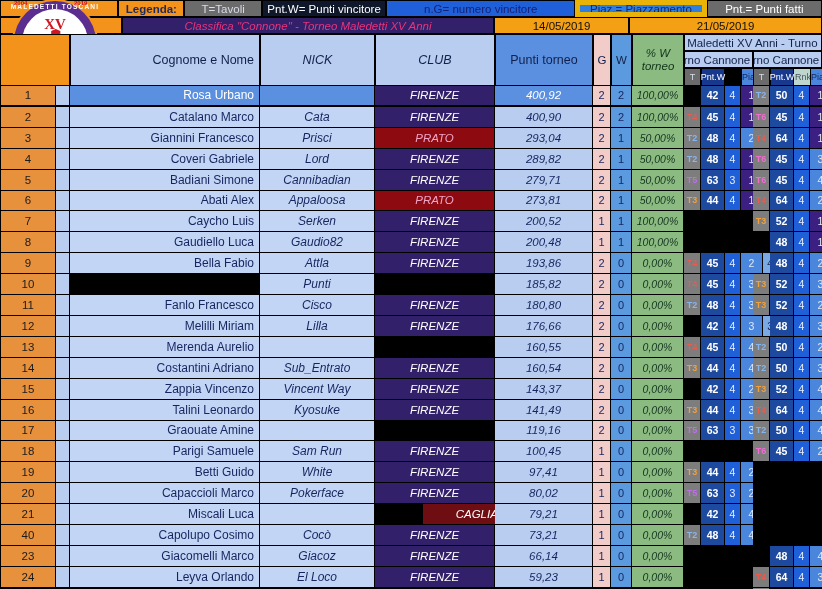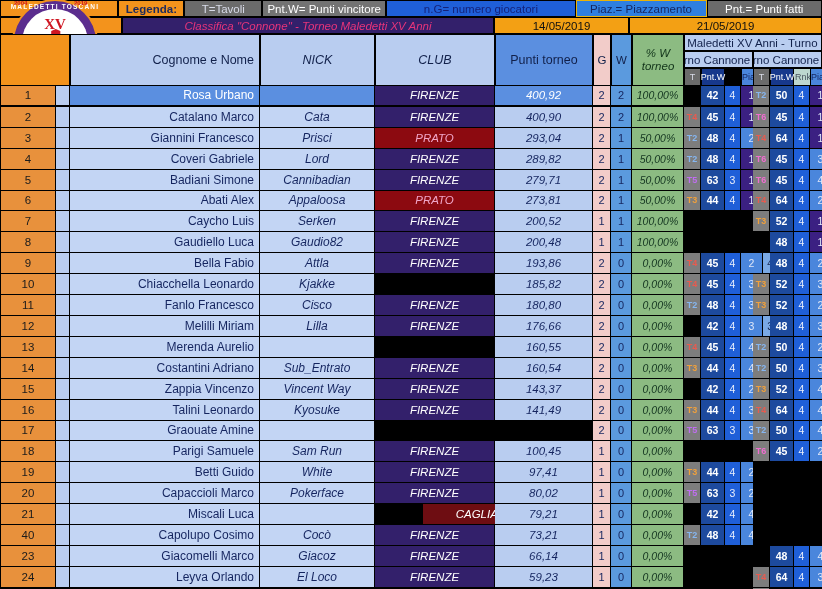--- a/index.html
+++ b/index.html
@@ -17,23 +17,23 @@
     display:flex; align-items:center; justify-content:center;
     border:1px solid #000; overflow:hidden; white-space:nowrap;
   }
 
   
   #legendRow { position:absolute; left:0; top:0; height:17px; width:822px; display:flex; }
   #legendRow .lg { height:17px; font-size:11.5px; }
   .lg-spacer { width:122px; background:#f3931c; border:1px solid #000;}
   .lg-legenda { width:68px; background:#f3931c; color:#1c2a5e; font-weight:bold; border:1px solid #000;}
   .lg-t       { width:80px; background:#6b6b6b; color:#d8dbe8; border:1px solid #000;}
-  .lg-pntw    { width:128px;background:#737373; color:#ffffff; border:1px solid #000;}
+  .lg-pntw    { width:128px;background:#0f172a; color:#ffffff; border:1px solid #000;}
   .lg-ng      { width:195px;background:#1f5fd8; color:#14227a; border:1px solid #000;}
-  .lg-piaz    { width:135px;background:#2f7fe0; color:#15255f; border:1px solid #eab308;}
+  .lg-piaz    { width:135px;background:#2f7fe0; color:#15255f; border:5px solid #eab308;}
   .lg-pnt     { width:119px;background:#6b6b6b; color:#ffffff; border:1px solid #000;}
 
   
   #titleRow { position:absolute; left:0; top:17px; height:17px; width:822px; display:flex; }
   #titleRow .tl { height:17px; font-size:11.5px; }
   .tl-logo   { width:122px; background:#f3931c; border:1px solid #000; }
   .tl-title  { width:372px; background:#33206b; color:#e8347a; border:1px solid #000;
                font-style:italic; }
   .tl-d1     { width:135px; background:#f3a014; color:#101010; border:1px solid #000; }
   .tl-d2     { width:193px; background:#f3a014; color:#101010; border:1px solid #000; }
@@ -171,21 +171,21 @@
 </head>
 <body>
 
 <div id="app">
 
   <div id="legendRow">
     <div class="lg lg-spacer cell"></div>
     <div class="lg lg-legenda cell">Legenda:</div>
     <div class="lg lg-t cell">T=Tavoli</div>
     <div class="lg lg-pntw cell">Pnt.W= Punti vincitore</div>
-    <div class="lg lg-ng cell">n.G= numero giocatori</div>
+    <div class="lg lg-ng cell">n.G= numero vincitore</div>
     <div class="lg lg-piaz cell">Piaz.= Piazzamento</div>
     <div class="lg lg-pnt cell">Pnt.= Punti fatti</div>
   </div>
 
   <div id="titleRow">
     <div class="tl tl-logo cell"></div>
     <div class="tl tl-title cell">Classifica "Connone" - Torneo Maledetti XV Anni</div>
     <div class="tl tl-d1 cell">14/05/2019</div>
     <div class="tl tl-d2 cell">21/05/2019</div>
   </div>
@@ -417,22 +417,21 @@
         <div class="tc tc-Pnt" style="left: 763px; width: 21px;">45</div>
         <div class="tc tc-Rnk" style="left: 784px; width: 38px;">100,45</div>
         <div class="tc tc-T t1" style="left: 753px; width: 17px;">T1</div>
         <div class="tc tc-PntW" style="left: 770px; width: 24px;">48</div>
         <div class="tc tc-nG" style="left: 794px; width: 16px;">4</div>
         <div class="tc tc-Piaz piazN" style="left: 810px; width: 22px;">2</div>
       </div>
       <div class="row">
         <div class="c c-pos">10</div>
         <div class="c c-gap"></div>
-        <div class="c c-name">Chiacchella Leonardo</div>
-        <div class="c c-nick">Kjakke</div>
+        <div class="c c-nick">Punti</div>
         <div class="c c-club clubEM"></div>
         <div class="c c-pt">185,82</div>
         <div class="c c-g">2</div>
         <div class="c c-w">0</div>
         <div class="c c-pw">0,00%</div>
         <div class="tc tc-T t4" style="left: 684px; width: 17px;">T4</div>
         <div class="tc tc-PntW" style="left: 701px; width: 24px;">45</div>
         <div class="tc tc-nG" style="left: 725px; width: 16px;">4</div>
         <div class="tc tc-Piaz piazN" style="left: 741px; width: 22px;">3</div>
         <div class="tc tc-Pnt" style="left: 763px; width: 21px;">41</div>
@@ -567,20 +566,21 @@
         <div class="tc tc-PntW" style="left: 770px; width: 24px;">64</div>
         <div class="tc tc-nG" style="left: 794px; width: 16px;">4</div>
         <div class="tc tc-Piaz piazN" style="left: 810px; width: 22px;">4</div>
       </div>
       <div class="row">
         <div class="c c-pos">17</div>
         <div class="c c-gap"></div>
         <div class="c c-name">Graouate Amine</div>
         <div class="c c-nick"></div>
         <div class="c c-club clubEM"></div>
+        <div class="c c-pt">119,16</div>
         <div class="c c-g">2</div>
         <div class="c c-w">0</div>
         <div class="c c-pw">0,00%</div>
         <div class="tc tc-T t5" style="left: 684px; width: 17px;">T5</div>
         <div class="tc tc-PntW" style="left: 701px; width: 24px;">63</div>
         <div class="tc tc-nG" style="left: 725px; width: 16px;">3</div>
         <div class="tc tc-Piaz piazN" style="left: 741px; width: 22px;">3</div>
         <div class="tc tc-Pnt" style="left: 763px; width: 21px;">11</div>
         <div class="tc tc-Rnk" style="left: 784px; width: 38px;">61,08</div>
         <div class="tc tc-T t2" style="left: 753px; width: 17px;">T2</div>

